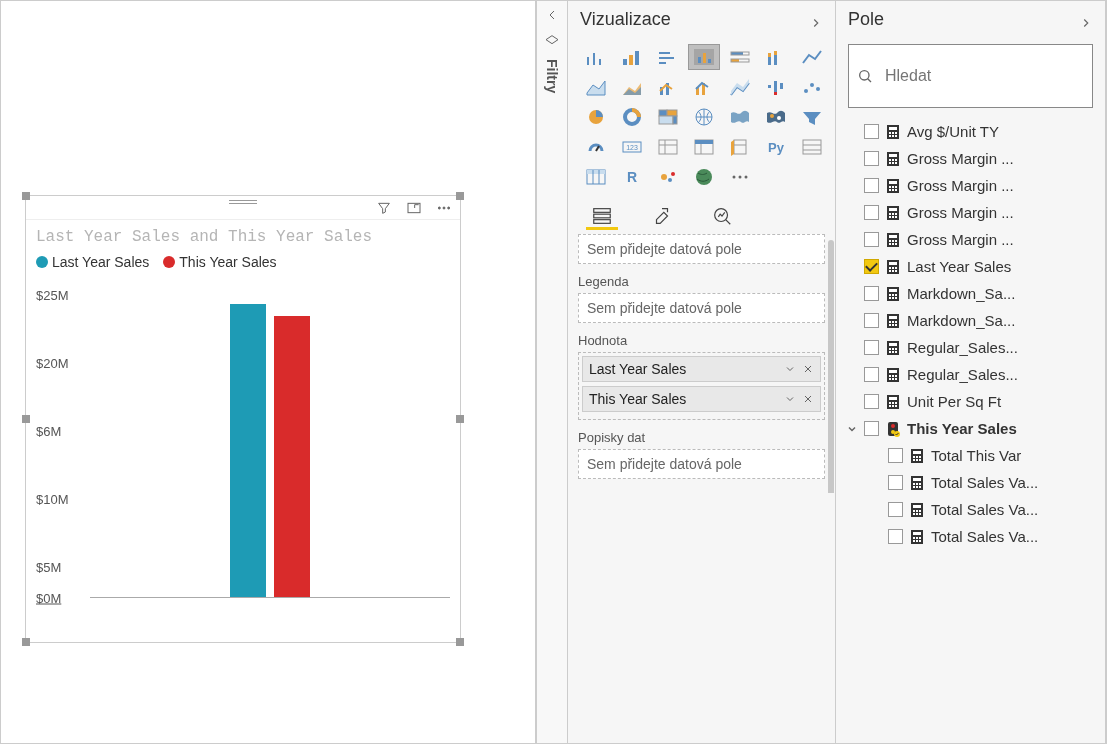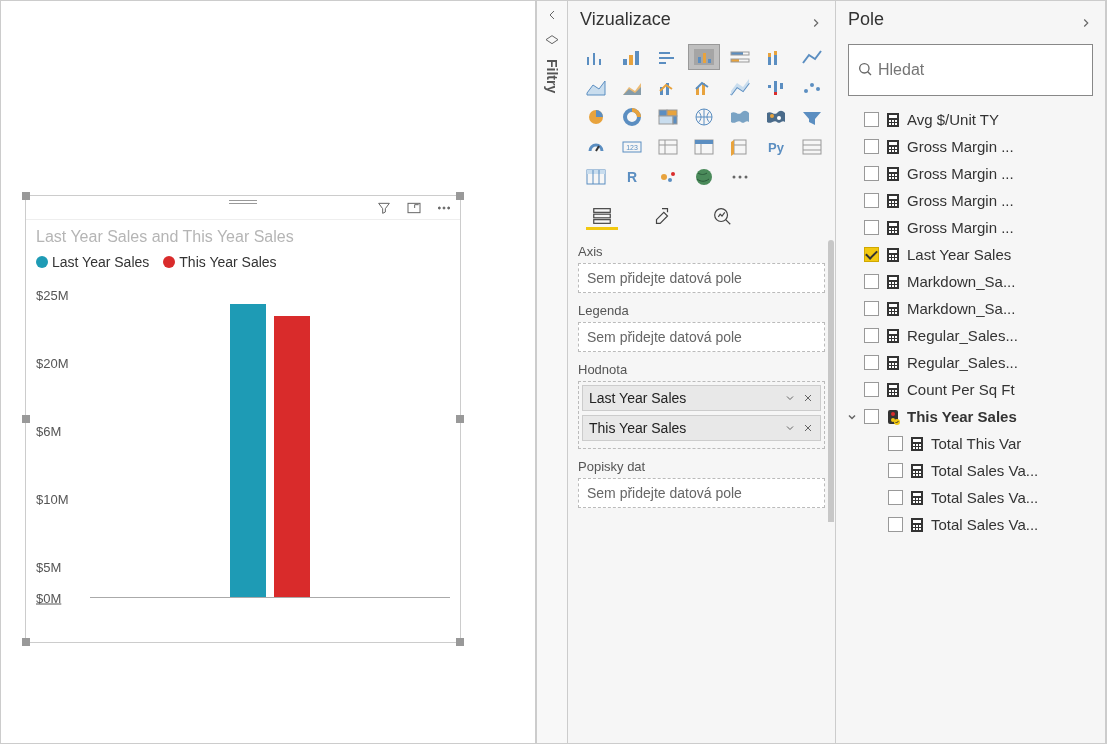--- a/index.html
+++ b/index.html
@@ -7,21 +7,21 @@
   .app { display: flex; height: 100%; border: 1px solid #ccc; }
   .canvas-area { width: 535px; position: relative; background: #fff; border-right: 1px solid #ccc; }
 
   
   .chart-card { position: absolute; left: 24px; top: 194px; width: 436px; height: 448px; border: 1px solid #ccc; background: #fff; }
   .chart-toolbar { height: 24px; display: flex; align-items: center; justify-content: flex-end; gap: 14px; padding: 0 8px; border-bottom: 1px solid #eee; }
   .drag-handle { position: absolute; left: 50%; top: 4px; transform: translateX(-50%); width: 28px; height: 6px; }
   .drag-handle::before, .drag-handle::after { content:""; position:absolute; left:0; width:28px; height:1px; background:#999; }
   .drag-handle::before { top:0; } .drag-handle::after { top:3px; }
   .tool-icon { width:16px; height:16px; fill:none; stroke:#666; stroke-width:1.5; cursor:pointer; }
-  .chart-title { color: #b5b5b5; font-size: 16px; padding: 8px 10px 4px; }
+  .chart-title { color: #b5b5b5; font-size: 16px; padding: 8px 10px 4px; font-family: Liberation Mono, monospace; }
   .legend { display:flex; gap:14px; padding: 4px 10px 8px; font-size:14px; color:#333; }
   .legend-item { display:flex; align-items:center; gap:4px; }
   .swatch { width:12px; height:12px; border-radius:50%; }
   .chart-plot { position:relative; height: 340px; margin: 0 10px 10px 10px; }
   .ylabel { position:absolute; left:0; transform:translateY(-50%); font-size:13px; color:#555;margin-top:17px; }
   .plot-inner { position:absolute; left:54px; right:0; top:0; bottom:20px; border-bottom:1px solid #aaa; }
   .bars-wrap { position:absolute; left:50%; bottom:0; transform:translateX(-50%); display:flex; align-items:flex-end; gap:8px; height:100%; }
   .bar { width:36px; }
   
   .sel-handle { position:absolute; width:8px; height:8px; background:#999; }
@@ -52,21 +52,21 @@
   .well-label { font-size:13px; color:#555; margin:10px 0 4px; }
   .well-drop { border:1px dashed #bbb; background:#fff; padding:6px 8px; font-size:14px; color:#444; margin-bottom:4px; }
   .well-drop.placeholder { color:#666; font-weight:400; }
   .well-chip { display:flex; align-items:center; justify-content:space-between; background:#e8e8e8; border:1px solid #ccc; padding:4px 6px; font-size:14px; color:#222; gap:6px; margin-bottom:4px; }
   .well-chip .actions { display:flex; gap:6px; align-items:center; }
   .well-chip svg { width:12px; height:12px; stroke:#555; fill:none; stroke-width:1.8; cursor:pointer; }
   .well-box { border:1px dashed #bbb; padding:3px; }
 
   .scroll-thumb { position:absolute; right:1px; top:6px; width:6px; height:320px; background:#c7c7c7; border-radius:3px; }
 
-  .search-box { margin:6px 12px 10px; background:#fff; border:1px solid #888; display:flex; align-items:flex-start; gap:5px; padding:16px 8px; }
+  .search-box { margin:6px 12px 10px; background:#fff; border:1px solid #888; display:flex; align-items:center; gap:12px; padding:22px 8px; }
   .search-box svg { width:16px; height:16px; stroke:#666; fill:none; stroke-width:2; }
   .search-box input { border:none; outline:none; font-size:16px; flex:1; min-width:0; color:#555; }
 
   .fields-list { overflow-y:auto; padding: 0 6px 10px 6px; flex:1; }
   .field-row { display:flex; align-items:center; gap:6px; padding:5px 4px; font-size:15px; color:#333; cursor:pointer; }
   .field-row .cb { width:15px; height:15px; border:1px solid #999; background:#fff; flex-shrink:0; display:flex; align-items:center; justify-content:center; }
   .field-row.checked .cb { background:#f2c811; border-color:#d0a800; }
   .field-row.checked .cb::after { content:""; width:5px; height:9px; border:solid #333; border-width:0 2px 2px 0; transform:rotate(45deg); margin-bottom:2px; }
   .field-row .ficon { width:16px; height:16px; flex-shrink:0; }
   .field-row.bold .flabel { font-weight:700; }
@@ -410,21 +410,20 @@
       <div class="tab-btn">
           <svg viewBox="0 0 24 24">
             <circle cx="11" cy="11" r="7"></circle>
             <path d="M16 16l5 5"></path>
             <path d="M8 13l2-3 2 2 3-4"></path>
           </svg>
         </div>
     </div>
     <div class="wells">
       <div class="scroll-thumb"></div>
-      <div class="well-label">Axis</div>
       <div class="well-drop placeholder">Sem přidejte datová pole</div>
       <div class="well-label">Legenda</div>
       <div class="well-drop placeholder">Sem přidejte datová pole</div>
       <div class="well-label">Hodnota</div>
       <div class="well-box">
         <div class="well-chip">
           <span>Last Year Sales</span>
           <span class="actions">
             <svg viewBox="0 0 24 24">
                 <path d="M6 9l6 6 6-6"></path>
@@ -622,21 +621,21 @@
           <svg class="ficon" viewBox="0 0 16 16">
             <rect x="2" y="1" width="12" height="14" fill="#333"></rect>
             <rect x="4" y="3" width="8" height="3" fill="#fff"></rect>
             <rect x="4" y="8" width="2" height="2" fill="#fff"></rect>
             <rect x="7" y="8" width="2" height="2" fill="#fff"></rect>
             <rect x="10" y="8" width="2" height="2" fill="#fff"></rect>
             <rect x="4" y="11" width="2" height="2" fill="#fff"></rect>
             <rect x="7" y="11" width="2" height="2" fill="#fff"></rect>
             <rect x="10" y="11" width="2" height="2" fill="#fff"></rect>
           </svg>
-          <span class="flabel">Count Per Sq Ft</span>
+          <span class="flabel">Unit Per Sq Ft</span>
         </div>
         <div class="field-row bold">
           <svg class="chev" viewBox="0 0 16 16">
             <path d="M4 6l4 4 4-4" stroke="#666" fill="none" stroke-width="2"></path>
           </svg>
           <span class="cb"></span>
           <svg class="ficon" viewBox="0 0 16 16">
             <rect x="3" y="1" width="10" height="14" fill="#333" rx="2"></rect>
             <circle cx="8" cy="5" r="2" fill="#d92b2b"></circle>
             <circle cx="8" cy="11" r="2" fill="#f2c811"></circle>

